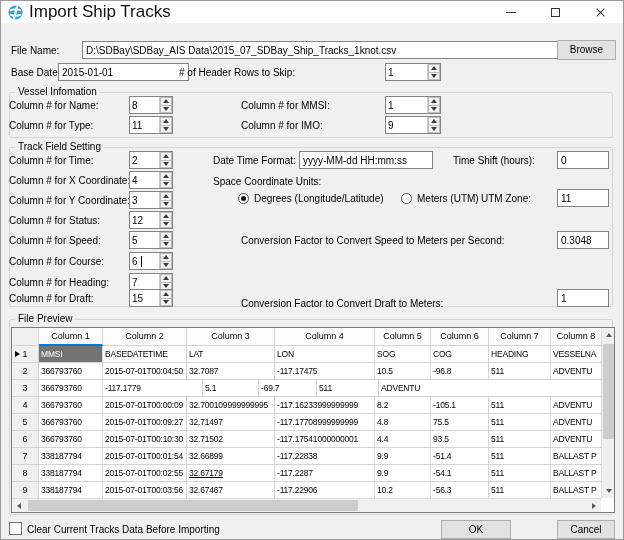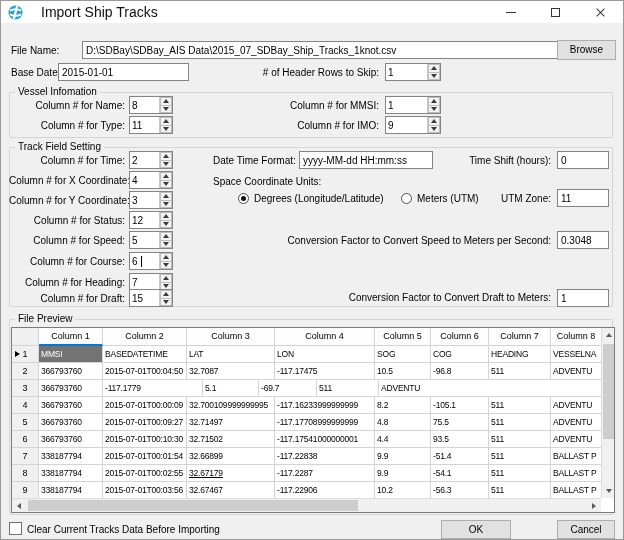--- a/index.html
+++ b/index.html
@@ -3,32 +3,32 @@
 <meta charset="utf-8">
 <style>
   * { box-sizing: border-box; margin: 0; padding: 0; }
   html,body { width:624px; height:540px; }
   body { font-family:"Liberation Sans","DejaVu Sans",sans-serif; font-size:10px; color:#000; }
   .window { position:relative; width:624px; height:540px; background:#f0f0f0; border:1px solid #9a9a9a; overflow:hidden; }
 
   
   .titlebar { position:absolute; left:0; top:0; width:100%; height:22px; background:#ffffff; display:flex; align-items:center; }
   .app-icon { width:15px; height:15px; margin-left:7px; display:inline-block; }
-  .title { margin-left:18px; font-size:14px; color:#111; }
+  .title { margin-left:6px; font-size:17px; color:#111; }
   .win-controls { position:absolute; right:0; top:0; height:22px; display:flex; }
   .win-btn { width:45px; height:22px; display:flex; align-items:center; justify-content:center; cursor:default; }
   .glyph-min { width:10px; height:1px; background:#333; }
   .glyph-max { width:9px; height:9px; border:1px solid #333; }
   .glyph-close { position:relative; width:11px; height:11px; }
   .glyph-close::before,.glyph-close::after { content:""; position:absolute; left:5px; top:0; width:1.2px; height:11px; background:#333; }
   .glyph-close::before { transform:rotate(45deg); }
   .glyph-close::after { transform:rotate(-45deg); }
 
   .lbl { position:absolute; height:14px; line-height:14px; white-space:nowrap; }
-  .r { text-align:right; }
+  .r { }
 
   .tbox { position:absolute; background:#fff; border:1px solid #848484; height:18px; font-family:inherit; font-size:10px; padding:1px 3px; color:#000; }
   input.tbox { outline:none; }
 
   .btn { position:absolute; background:#e1e1e1; border:1px solid #adadad; font-size:10px; text-align:center; line-height:17px; cursor:default; }
 
   
   .nud { position:absolute; height:18px; background:#fff; border:1px solid #848484; display:flex; }
   .nud input { flex:1; min-width:0; border:none; outline:none; font-family:inherit; font-size:10px; padding:1px 2px; background:#fff; }
   .spin { width:13px; display:flex; flex-direction:column; border-left:1px solid #c8c8c8; }
@@ -286,21 +286,21 @@
 
   <span class="radio on" id="radio-degrees" style="left:237px; top:192px;"></span>
   <div class="lbl" style="left:253px; top:191px;">Degrees (Longitude/Latitude)</div>
   <span class="radio" id="radio-meters" style="left:400px; top:192px;"></span>
   <div class="lbl" style="left:416px; top:191px;">Meters (UTM)</div>
   <div class="lbl r" style="left:480px; top:191px; width:70px;">UTM Zone:</div>
   <input class="tbox" style="left: 556px; top: 188px; width: 52px;" value="11">
 
   <div class="lbl r" style="left:240px; top:233px; width:310px;">Conversion Factor to Convert Speed to Meters per Second:</div>
   <input class="tbox" style="left: 556px; top: 230px; width: 52px;" value="0.3048">
-  <div class="lbl r" style="left:240px; top:290px; width:310px;">Conversion Factor to Convert Draft to Meters:</div>
+  <div class="lbl r" style="left:240px; top:296px; width:310px;">Conversion Factor to Convert Draft to Meters:</div>
   <input class="tbox" style="left: 556px; top: 288px; width: 52px;" value="1">
 
   <div class="group" style="left:8px; top:318px; width:604px; height:196px;"></div>
   <div class="gtitle" style="left:14px; top:312px;">File Preview</div>
 
   <div class="table">
     <div class="tbl-inner">
       <div class="hrow" id="pv-head">
           <div class="th corner" style="width: 27px;"></div>
           <div class="th sel-col" style="width: 64px;">Column 1</div>

